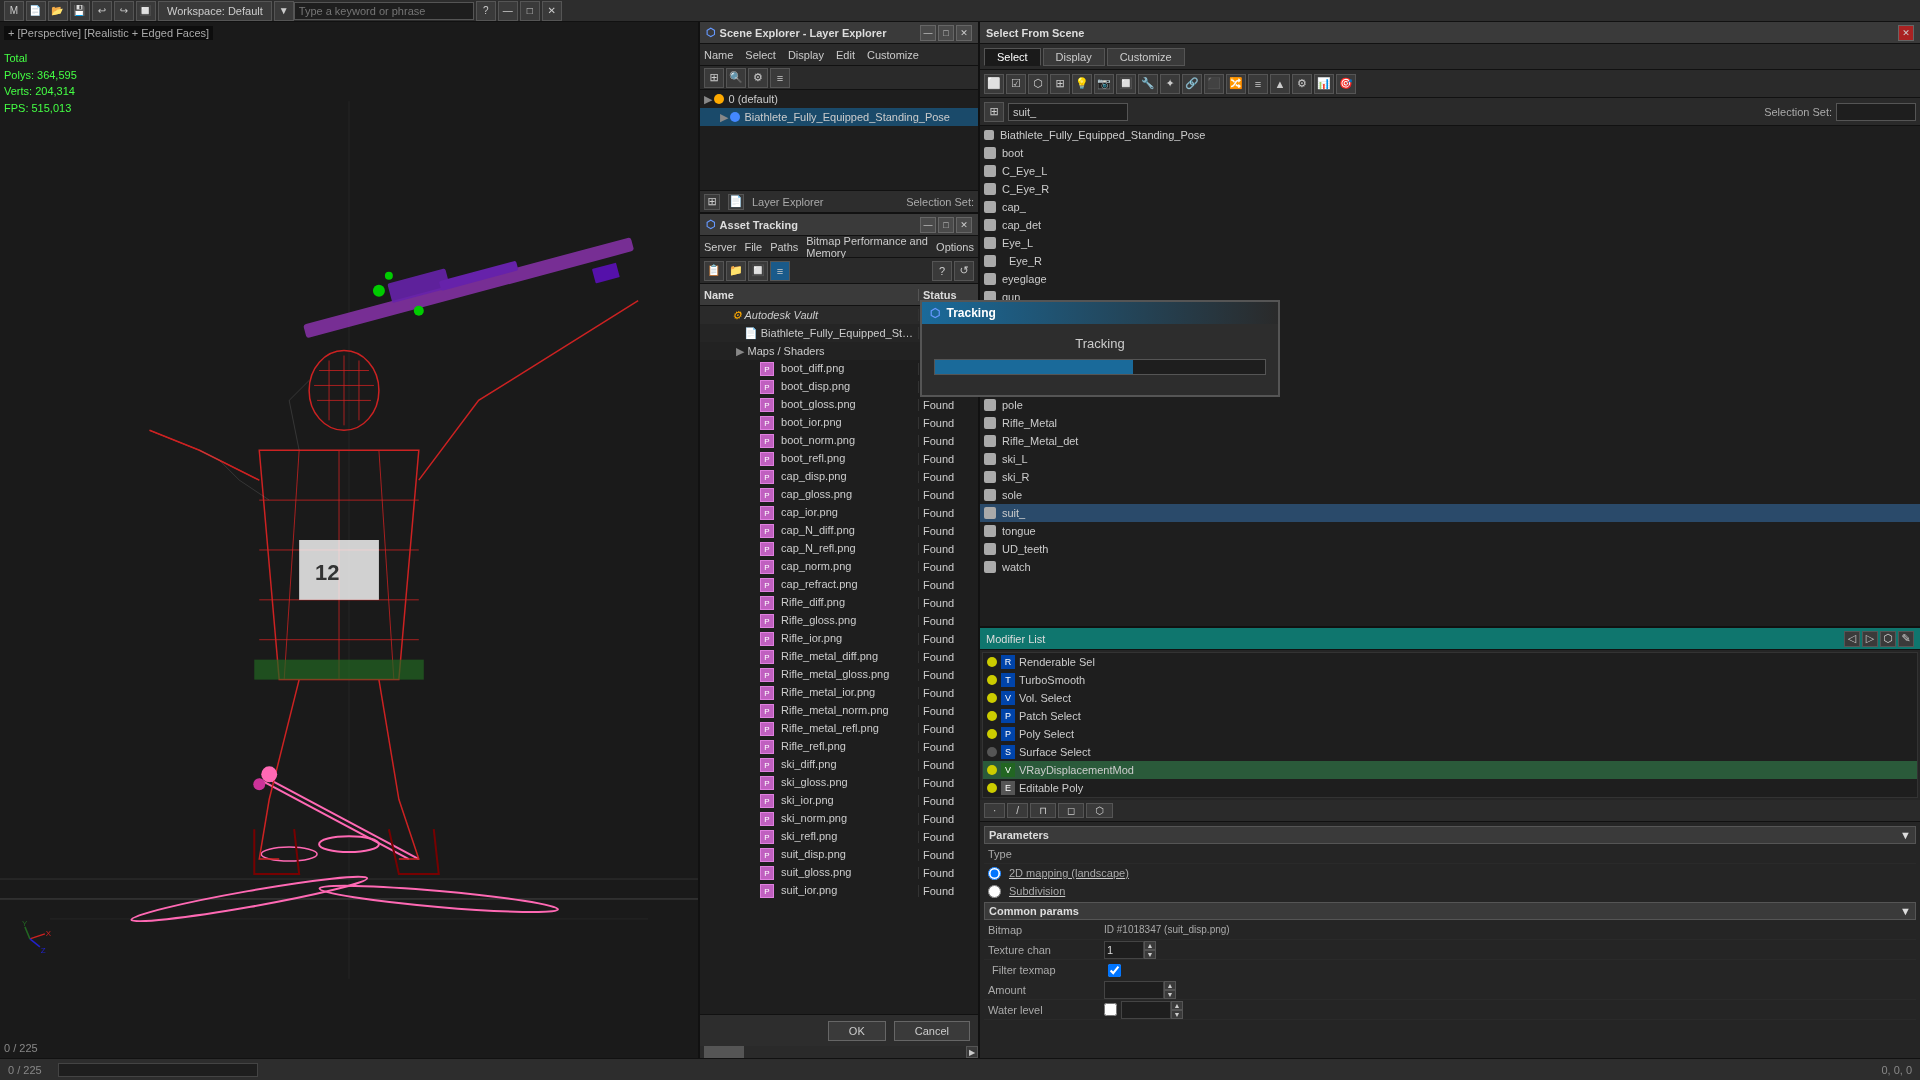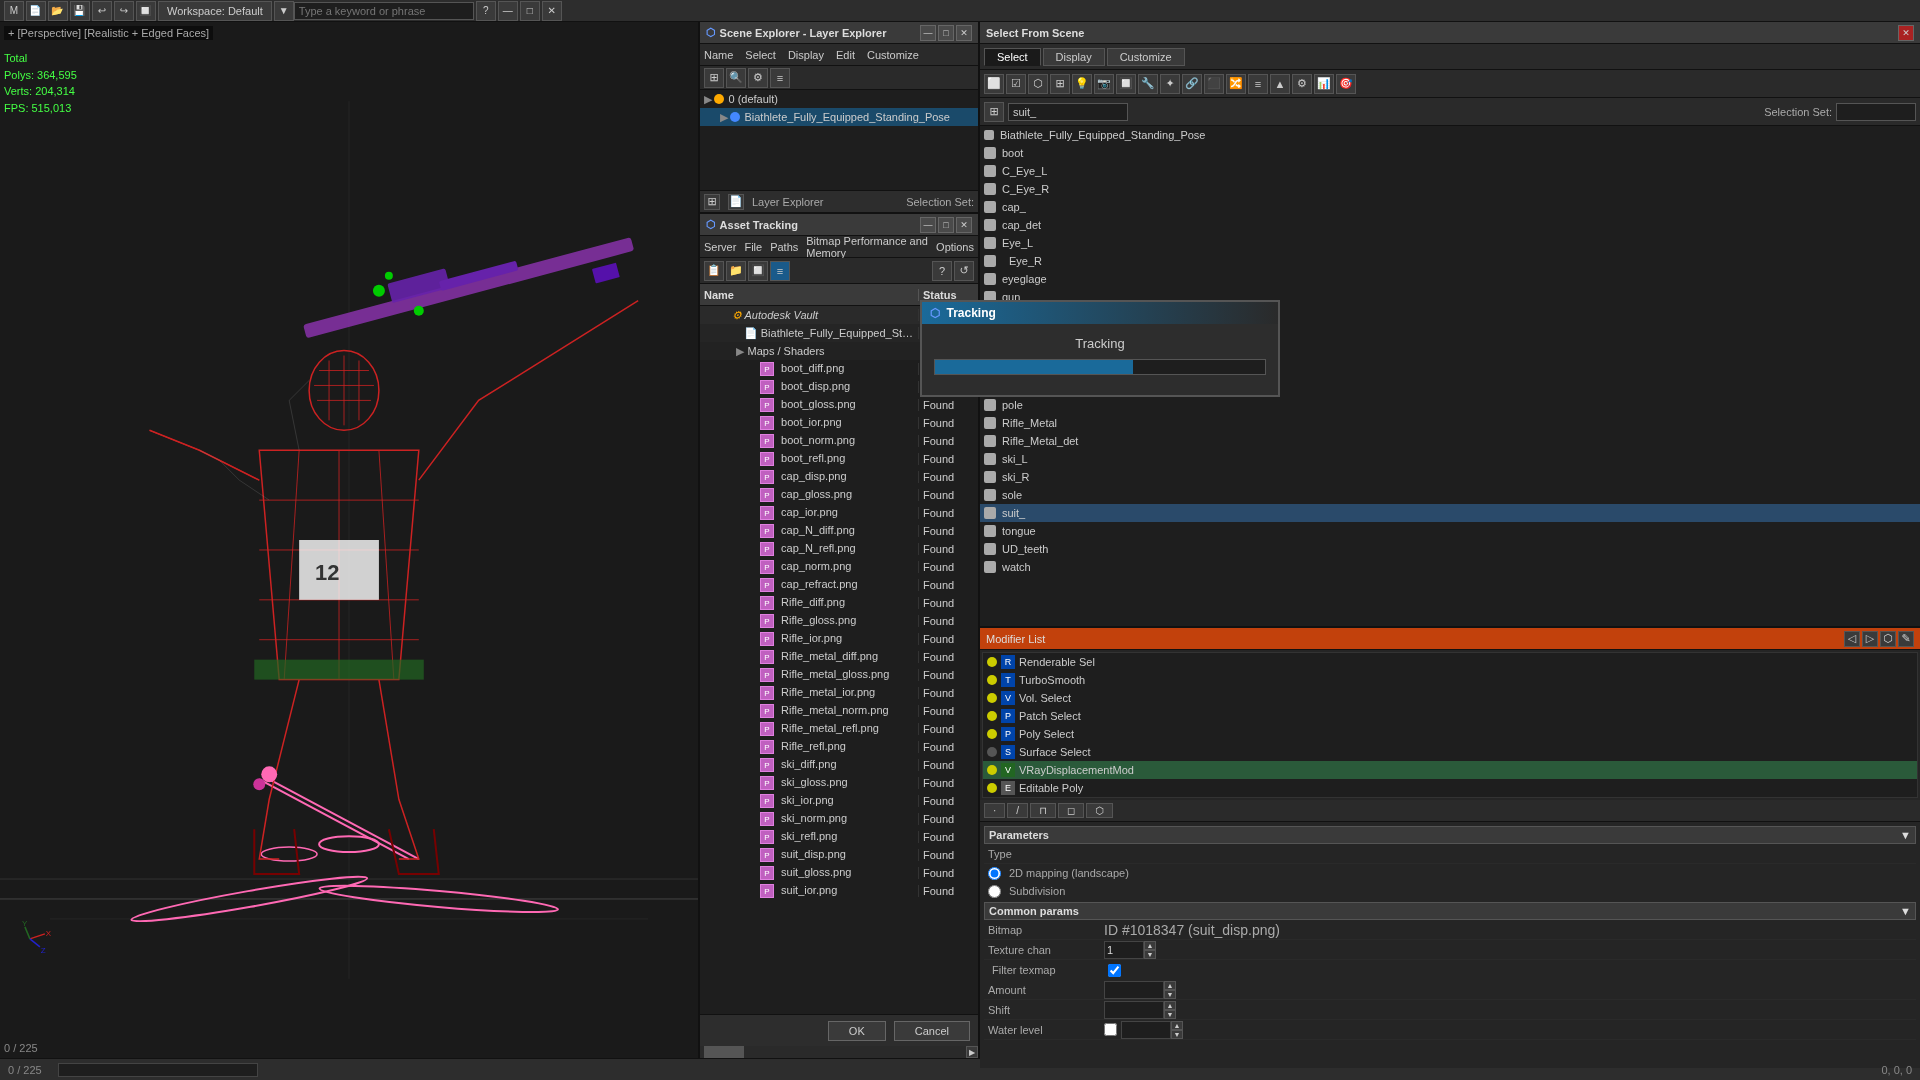--- a/index.html
+++ b/index.html
@@ -364,21 +364,21 @@
 
     
     .modifier-panel {
       flex: 1;
       background: #252525;
       display: flex;
       flex-direction: column;
     }
     .modifier-header {
       height: 22px;
-      background: #c2410c;
+      background: #0f766e;
       display: flex;
       align-items: center;
       justify-content: space-between;
       padding: 0 6px;
       border-bottom: 1px solid #111;
       font-size: 11px;
       color: #ddd;
     }
     .sel-buttons {
       height: 22px;
@@ -467,20 +467,21 @@
       flex-shrink: 0;
     }
     .params-radio {
       margin-right: 4px;
     }
     .radio-row {
       display: flex;
       align-items: center;
       height: 18px;
       padding: 0 4px;
+      text-decoration: underline;
     }
     .radio-label {
       color: #aaa;
       font-size: 11px;
       margin-left: 4px;
     }
 
     
     .scene-list-area {
       flex: 1;
@@ -1346,21 +1347,21 @@
             <span class="radio-label">Subdivision</span>
           </div>
 
           <div class="params-title" style="font-size:11px; margin-top:2px">
             <span>Common params</span>
             <span>▼</span>
           </div>
 
           <div class="params-row">
             <span class="params-label">Bitmap</span>
-            <span style="color:#aaa; font-size:14px">ID #1018347 (suit_disp.png)</span>
+            <span style="color:#aaa; font-size:10px">ID #1018347 (suit_disp.png)</span>
           </div>
 
           <div class="params-row">
             <span class="params-label">Texture chan</span>
             <div class="spinbox">
               <input value="1" style="width: 40px; background: rgb(30, 30, 30); border: 1px solid rgb(68, 68, 68); color: rgb(221, 221, 221); height: 18px; padding: 0px 2px; font-size: 11px;">
               <div class="spinbox-arrows">
                 <div class="spinbox-arrow">▲</div>
                 <div class="spinbox-arrow">▼</div>
               </div>
@@ -1377,30 +1378,20 @@
             <span class="params-label">Amount</span>
             <div class="spinbox">
               <input style="width: 60px; background: rgb(30, 30, 30); border: 1px solid rgb(68, 68, 68); color: rgb(221, 221, 221); height: 18px; padding: 0px 2px; font-size: 11px;">
               <div class="spinbox-arrows">
                 <div class="spinbox-arrow">▲</div>
                 <div class="spinbox-arrow">▼</div>
               </div>
             </div>
           </div>
 
-          <div class="params-row">
-            <span class="params-label">Shift</span>
-            <div class="spinbox">
-              <input style="width: 60px; background: rgb(30, 30, 30); border: 1px solid rgb(68, 68, 68); color: rgb(221, 221, 221); height: 18px; padding: 0px 2px; font-size: 11px;">
-              <div class="spinbox-arrows">
-                <div class="spinbox-arrow">▲</div>
-                <div class="spinbox-arrow">▼</div>
-              </div>
-            </div>
-          </div>
 
           <div class="params-row">
             <span class="params-label">Water level</span>
             <input type="checkbox" style="">
             <div class="spinbox" style="margin-left:4px">
               <input style="width: 50px; background: rgb(30, 30, 30); border: 1px solid rgb(68, 68, 68); color: rgb(221, 221, 221); height: 18px; padding: 0px 2px; font-size: 11px;">
               <div class="spinbox-arrows">
                 <div class="spinbox-arrow">▲</div>
                 <div class="spinbox-arrow">▼</div>
               </div>

